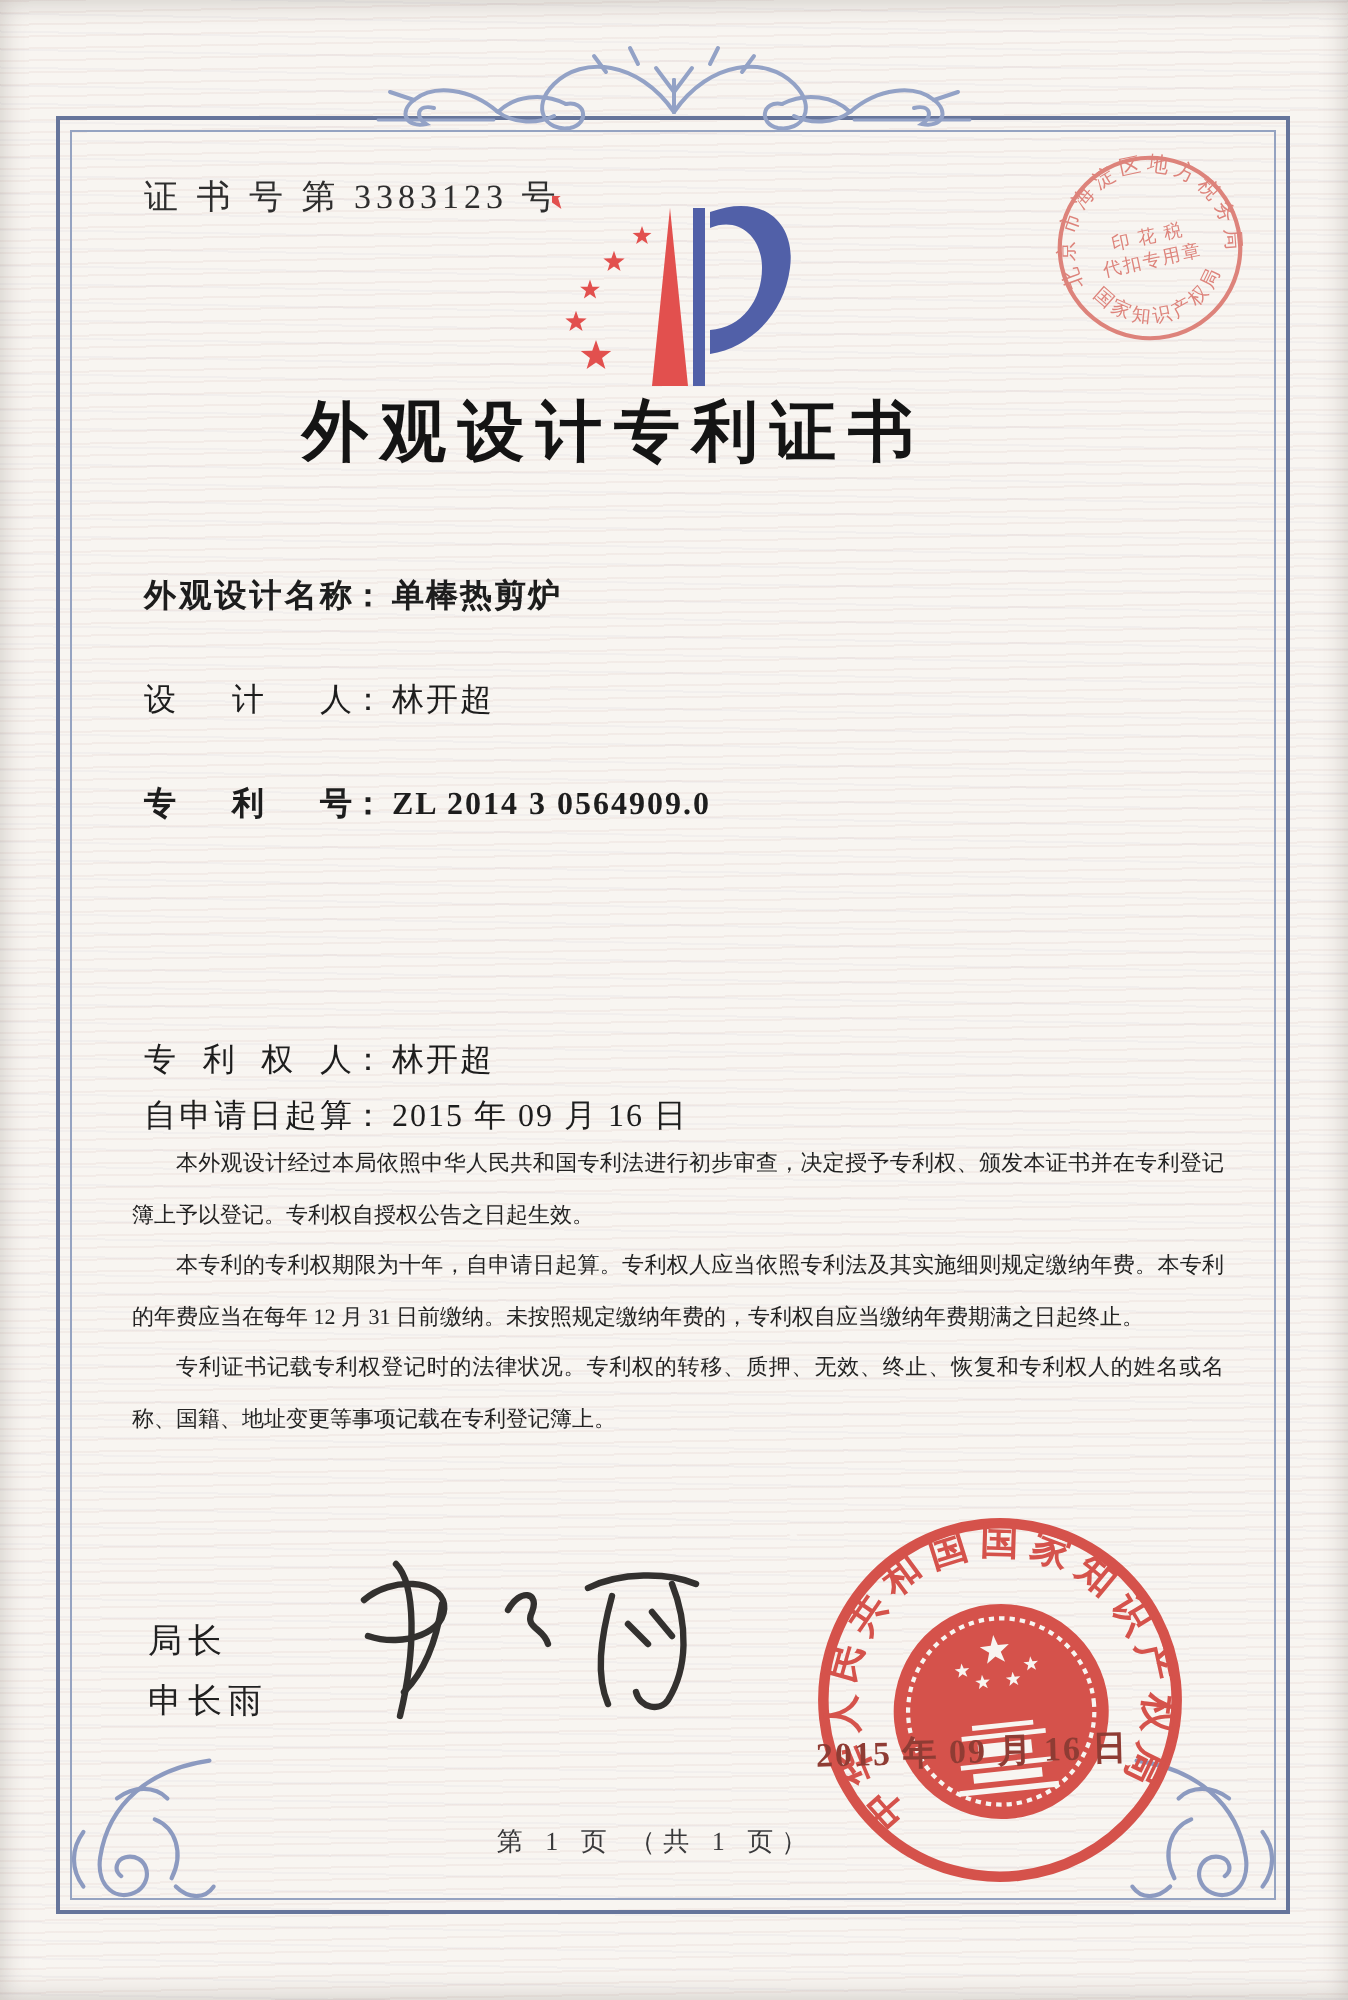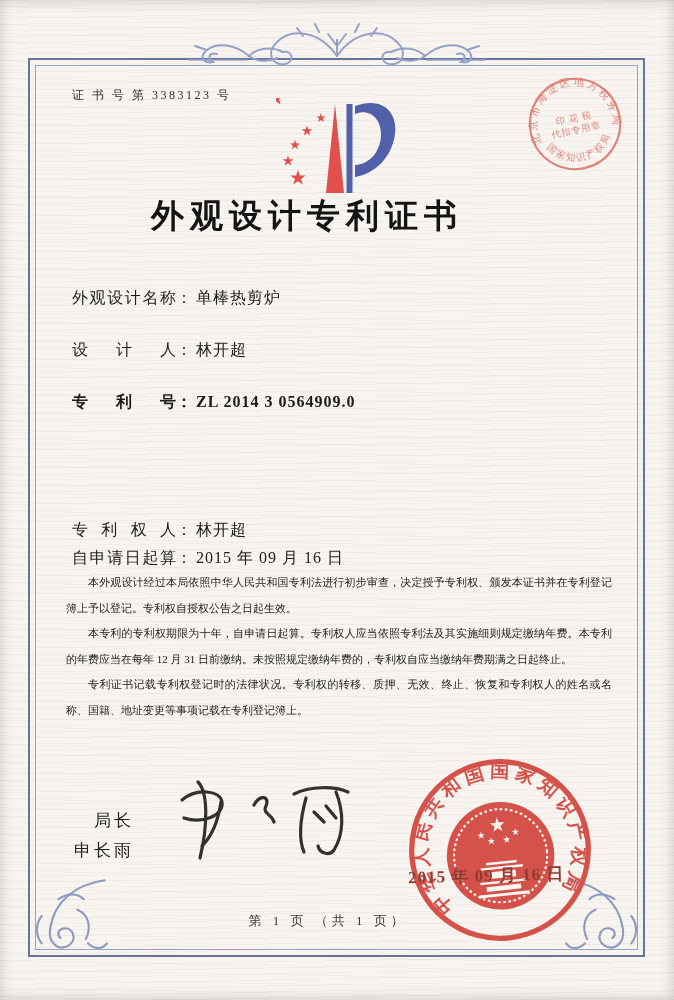--- a/index.html
+++ b/index.html
@@ -19,40 +19,40 @@
   .frame-outer{
     position:absolute;left:28px;top:58px;width:617px;height:899px;
     border:2.5px solid #66759b;box-sizing:border-box;
   }
   .frame-inner{
     position:absolute;left:35px;top:65px;width:603px;height:885px;
     border:1px solid #95a3c1;box-sizing:border-box;
   }
   .ornament{position:absolute;pointer-events:none;}
   .cert-no{
-    position:absolute;left:72px;top:87px;font-size:12px;letter-spacing:2.5px;color:#2e2e2e;
+    position:absolute;left:72px;top:87px;font-size:17px;letter-spacing:2.5px;color:#2e2e2e;
   }
   .logo{position:absolute;left:276px;top:98px;width:124px;height:100px;}
   .title{
     position:absolute;left:0;top:194px;width:614px;margin:0;text-align:center;
     font-size:33px;font-weight:bold;letter-spacing:6px;color:#141414;
   }
   .field-row{position:absolute;left:72px;height:24px;font-size:16px;color:#1d1d1d;white-space:nowrap;}
   .field-label{
     display:inline-block;width:104px;text-align:justify;text-align-last:justify;
     vertical-align:top;
   }
   .field-colon{display:inline-block;}
   .field-value{display:inline-block;margin-left:4px;letter-spacing:1px;}
   .body-text{
     position:absolute;left:66px;top:570px;width:546px;color:#232323;
     font-size:11px;line-height:25.5px;text-align:justify;
   }
   .body-text p{margin:0;text-indent:2em;}
-  .officer{position:absolute;left:74px;top:806px;font-size:17px;color:#222;letter-spacing:3px;line-height:30px;text-align:right;}
+  .officer{position:absolute;left:74px;top:806px;font-size:17px;color:#222;letter-spacing:3px;line-height:30px;}
   .signature{position:absolute;left:168px;top:770px;}
   .seal{position:absolute;left:404px;top:754px;transform:rotate(-6deg);}
   .seal-date{
     position:absolute;left:408px;top:864px;width:180px;font-size:17px;color:#8f3c34;
     letter-spacing:1px;font-weight:bold;transform:rotate(-1.5deg);
   }
   .tax-stamp{position:absolute;left:527px;top:76px;transform:rotate(-12deg);}
   .footer{
     position:absolute;left:0;top:912px;width:656px;text-align:center;
     font-size:13px;letter-spacing:4px;color:#39393b;
@@ -111,21 +111,21 @@
     <use href="#lstar" transform="translate(19,47) scale(0.65)"></use>
     <use href="#lstar" transform="translate(31,33) scale(0.7)"></use>
     <use href="#lstar" transform="translate(45,20) scale(0.62)"></use>
     <polygon points="59,6 50,95 68,95" fill="#e2504e"></polygon>
     <rect x="70.5" y="6" width="6" height="89" fill="#5160a8"></rect>
     <path d="M79,8 C106,-2 122,14 119,36 C116,60 98,76 79,79 L79,67 C95,66 105,52 105,36 C105,20 93,10 79,16 Z" fill="#5160a8"></path>
   </svg>
 
   <h1 class="title">外观设计专利证书</h1>
 
-  <div class="field-row" style="top:288px;">
+  <div class="field-row" style="top:288px;font-weight:bold;">
     <span class="field-label">外观设计名称</span><span class="field-colon">：</span><span class="field-value">单棒热剪炉</span>
   </div>
   <div class="field-row" style="top:340px;">
     <span class="field-label">设计人</span><span class="field-colon">：</span><span class="field-value">林开超</span>
   </div>
   <div class="field-row" style="top:392px;font-weight:bold;">
     <span class="field-label">专利号</span><span class="field-colon">：</span><span class="field-value">ZL 2014 3 0564909.0</span>
   </div>
   <div class="field-row" style="top:520px;">
     <span class="field-label">专利权人</span><span class="field-colon">：</span><span class="field-value">林开超</span>

